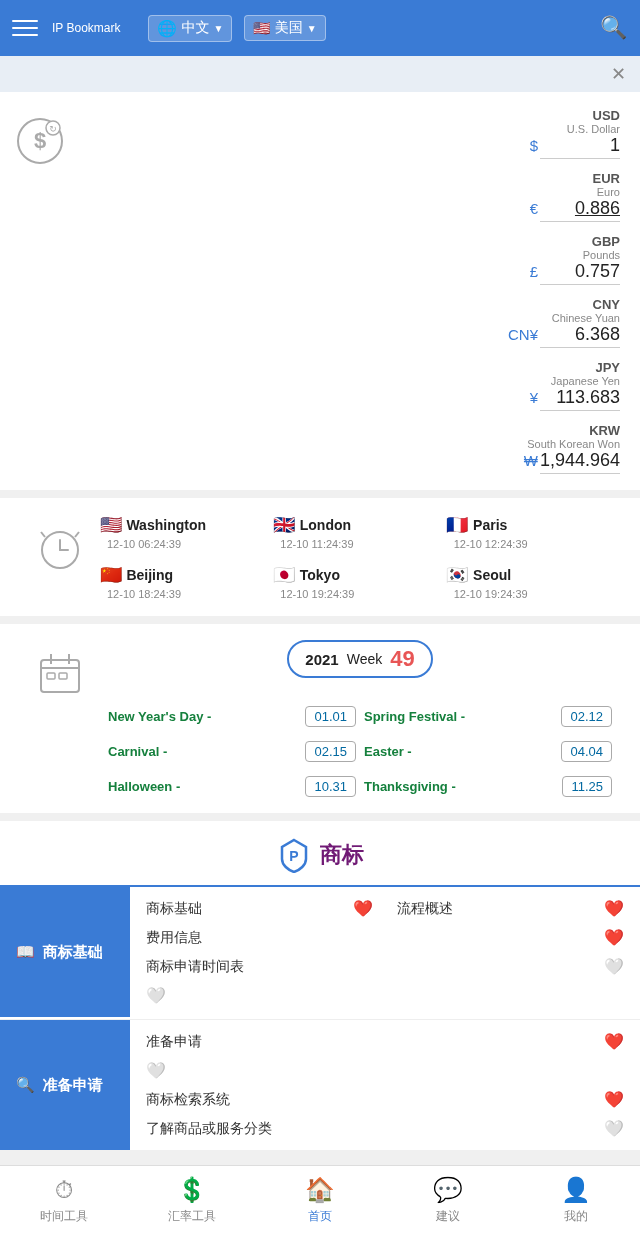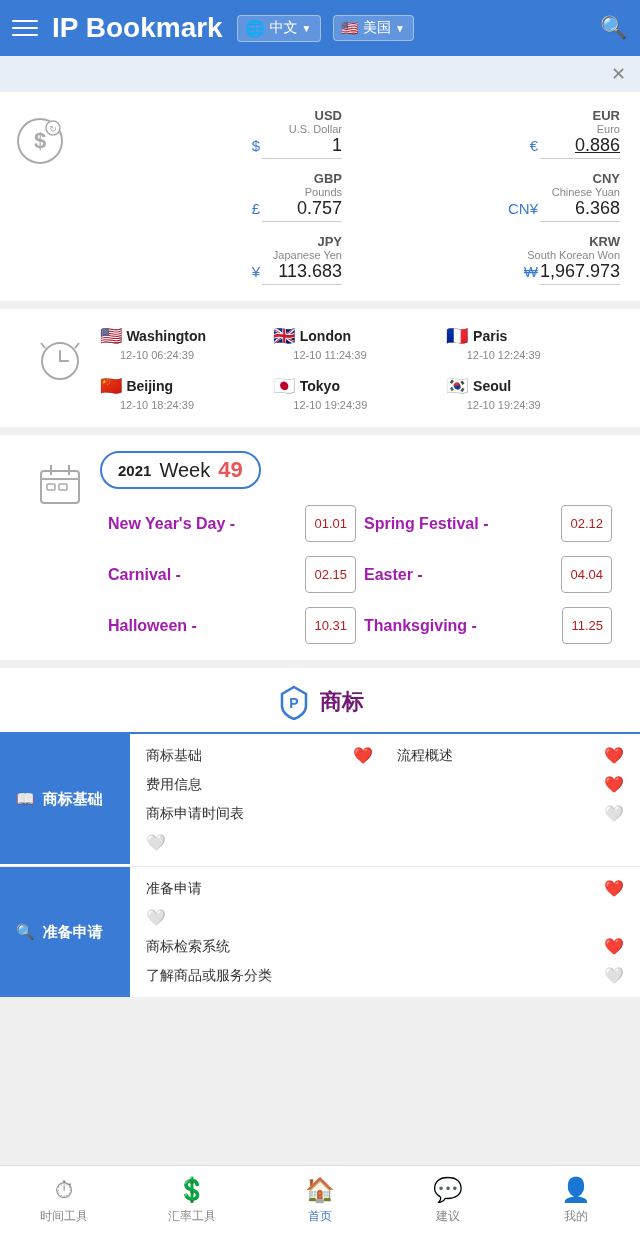--- a/index.html
+++ b/index.html
@@ -24,21 +24,21 @@
     .header-menu {
       width: 32px; height: 32px;
       display: flex; flex-direction: column;
       justify-content: center; gap: 5px;
       cursor: pointer;
     }
     .header-menu span {
       display: block; width: 26px; height: 2px; background: white; border-radius: 1px;
     }
     .header-title {
-      color: white; font-size: 28px; font-weight: bold; margin-right: 6px;
+      color: white; font-size: 12px; font-weight: normal; margin-right: 20px;
     }
     .header-lang {
       background: rgba(255,255,255,0.2);
       border: 1px solid rgba(255,255,255,0.4);
       border-radius: 4px;
       color: white;
       font-size: 14px;
       padding: 3px 8px;
       display: flex; align-items: center; gap: 4px;
     }
@@ -68,21 +68,21 @@
       margin-bottom: 8px;
     }
     .section-icon {
       width: 80px;
       display: flex; justify-content: center; align-items: center;
       padding-top: 8px;
     }
     .currency-grid {
       flex: 1;
       display: grid;
-      grid-template-columns: 1fr 1fr;
+      grid-template-columns: 1fr;
       gap: 12px 16px;
     }
     .currency-item {
       display: flex; flex-direction: column; align-items: flex-end;
     }
     .currency-item .label {
       font-size: 13px; color: #555; font-weight: 600;
     }
     .currency-item .sub {
       font-size: 11px; color: #888;
@@ -113,65 +113,65 @@
       gap: 14px 0;
     }
     .clock-item {
       display: flex; flex-direction: column; align-items: flex-start;
     }
     .clock-item .city {
       display: flex; align-items: center; gap: 4px;
       font-size: 14px; font-weight: 600; color: #222;
     }
     .clock-item .time {
-      font-size: 11px; color: #888; margin-top: 2px; margin-left: 20px;
+      font-size: 11px; color: #888; margin-top: 2px; margin-left: 7px;
     }
     .city-flag { font-size: 18px; }
 
     
     .section-calendar {
       background: white;
       padding: 16px 20px;
       display: flex;
       align-items: flex-start;
       margin-bottom: 8px;
     }
     .calendar-content {
       flex: 1;
     }
     .calendar-week-row {
-      display: flex; align-items: center; 
-      gap: 8px; margin-bottom: 16px;
+      display: flex; align-items: center; justify-content: center;
+      gap: 8px; margin-bottom: 28px;
     }
     .week-box {
       border: 2px solid #3a7bd5;
       border-radius: 20px;
       padding: 4px 16px;
       display: flex; align-items: center; gap: 8px;
     }
     .week-year { font-size: 15px; color: #222; font-weight: 600; }
-    .week-label { font-size: 20px; color: #222; }
+    .week-label { font-size: 14px; color: #222; }
     .week-num { font-size: 22px; color: #e85555; font-weight: bold; }
     .holiday-grid {
       display: grid;
       grid-template-columns: 1fr 1fr;
       gap: 14px 8px;
       padding: 0 8px;
     }
     .holiday-item {
       display: flex; align-items: center; justify-content: space-between;
     }
     .holiday-name {
-      font-size: 16px; color: #a21caf; font-weight: 600;
+      font-size: 13px; color: #15803d; font-weight: 600;
     }
     .holiday-date {
       border: 1px solid #aaa;
       border-radius: 4px;
-      padding: 10px 8px;
-      font-size: 13px; color: #b91c1c;
+      padding: 2px 8px;
+      font-size: 13px; color: #0369a1;
       min-width: 44px; text-align: center;
     }
 
     
     .section-trademark {
       background: white;
       margin-bottom: 8px;
     }
     .trademark-header {
       display: flex; align-items: center; justify-content: center;
@@ -315,21 +315,21 @@
       <div style="display:flex;align-items:baseline;">
         <span class="currency-symbol">¥</span>
         <span class="value" style="min-width:80px;">113.683</span>
       </div>
     </div>
     <div class="currency-item">
       <span class="label">KRW</span>
       <span class="sub">South Korean Won</span>
       <div style="display:flex;align-items:baseline;">
         <span class="currency-symbol">₩</span>
-        <span class="value" style="min-width:80px;">1,967.973</span>
+        <span class="value" style="min-width:80px;">1,944.964</span>
       </div>
     </div>
   </div>
 </div>
 
 <div class="section-clock">
   <div class="section-icon">
     <svg width="50" height="50" viewBox="0 0 50 50">
       <circle cx="25" cy="28" r="18" fill="none" stroke="#aaa" stroke-width="2"></circle>
       <line x1="25" y1="28" x2="25" y2="18" stroke="#aaa" stroke-width="2" stroke-linecap="round"></line>

